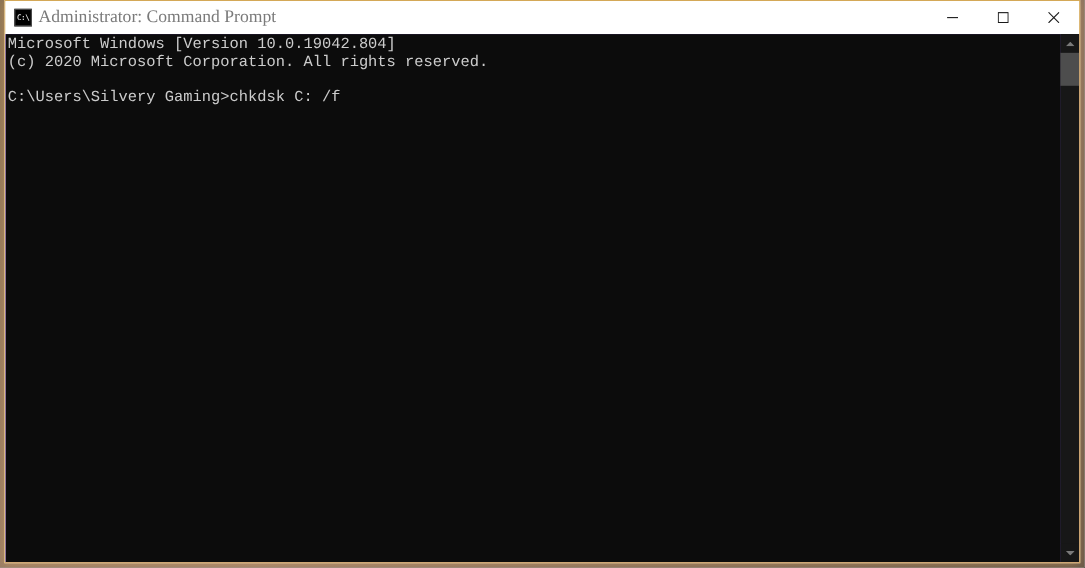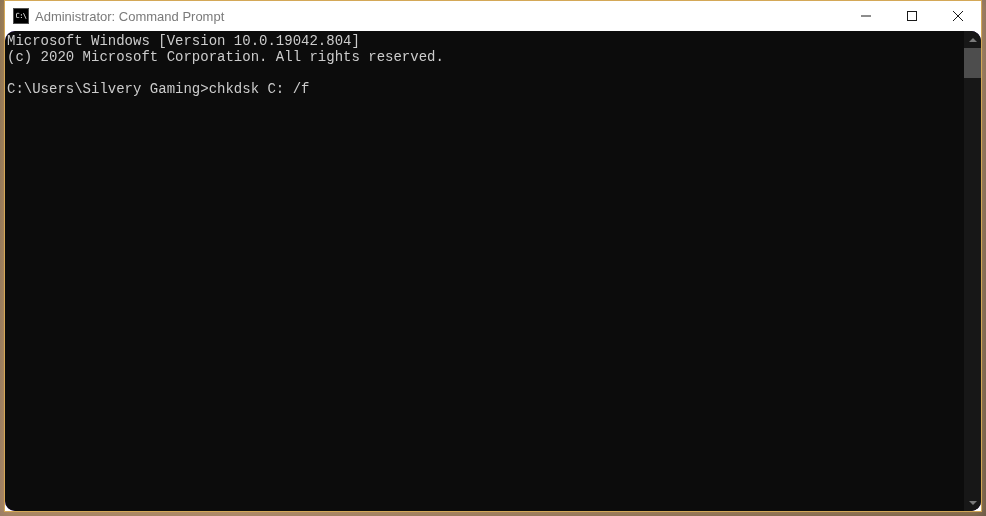--- a/index.html
+++ b/index.html
@@ -48,22 +48,23 @@
       border: 1px solid #4f4f4f;
       display: flex;
       align-items: center;
       justify-content: center;
       font-size: 7px;
       color: #ffffff;
       font-family: Consolas, monospace;
       letter-spacing: -0.5px;
     }
     .title-text {
-      font-size: 13px;
+      font-size: 16px;
       color: #7a7a7a;
+      font-family: Liberation Serif, serif;
     }
     .window-controls {
       display: flex;
       height: 100%;
     }
     .window-control {
       width: 46px;
       height: 30px;
       display: flex;
       align-items: center;
@@ -73,21 +74,20 @@
     }
     .window-control svg {
       width: 10px;
       height: 10px;
     }
     .console-container {
       flex: 1;
       display: flex;
       background: #8b5cf6;
       overflow: hidden;
-      border-radius: 10px;
     }
     .console {
       flex: 1;
       background: #0c0c0c;
       color: #cccccc;
       font-family: Consolas, "Courier New", monospace;
       font-size: 14px;
       line-height: 16px;
       padding: 2px 0 0 2px;
       white-space: pre;

